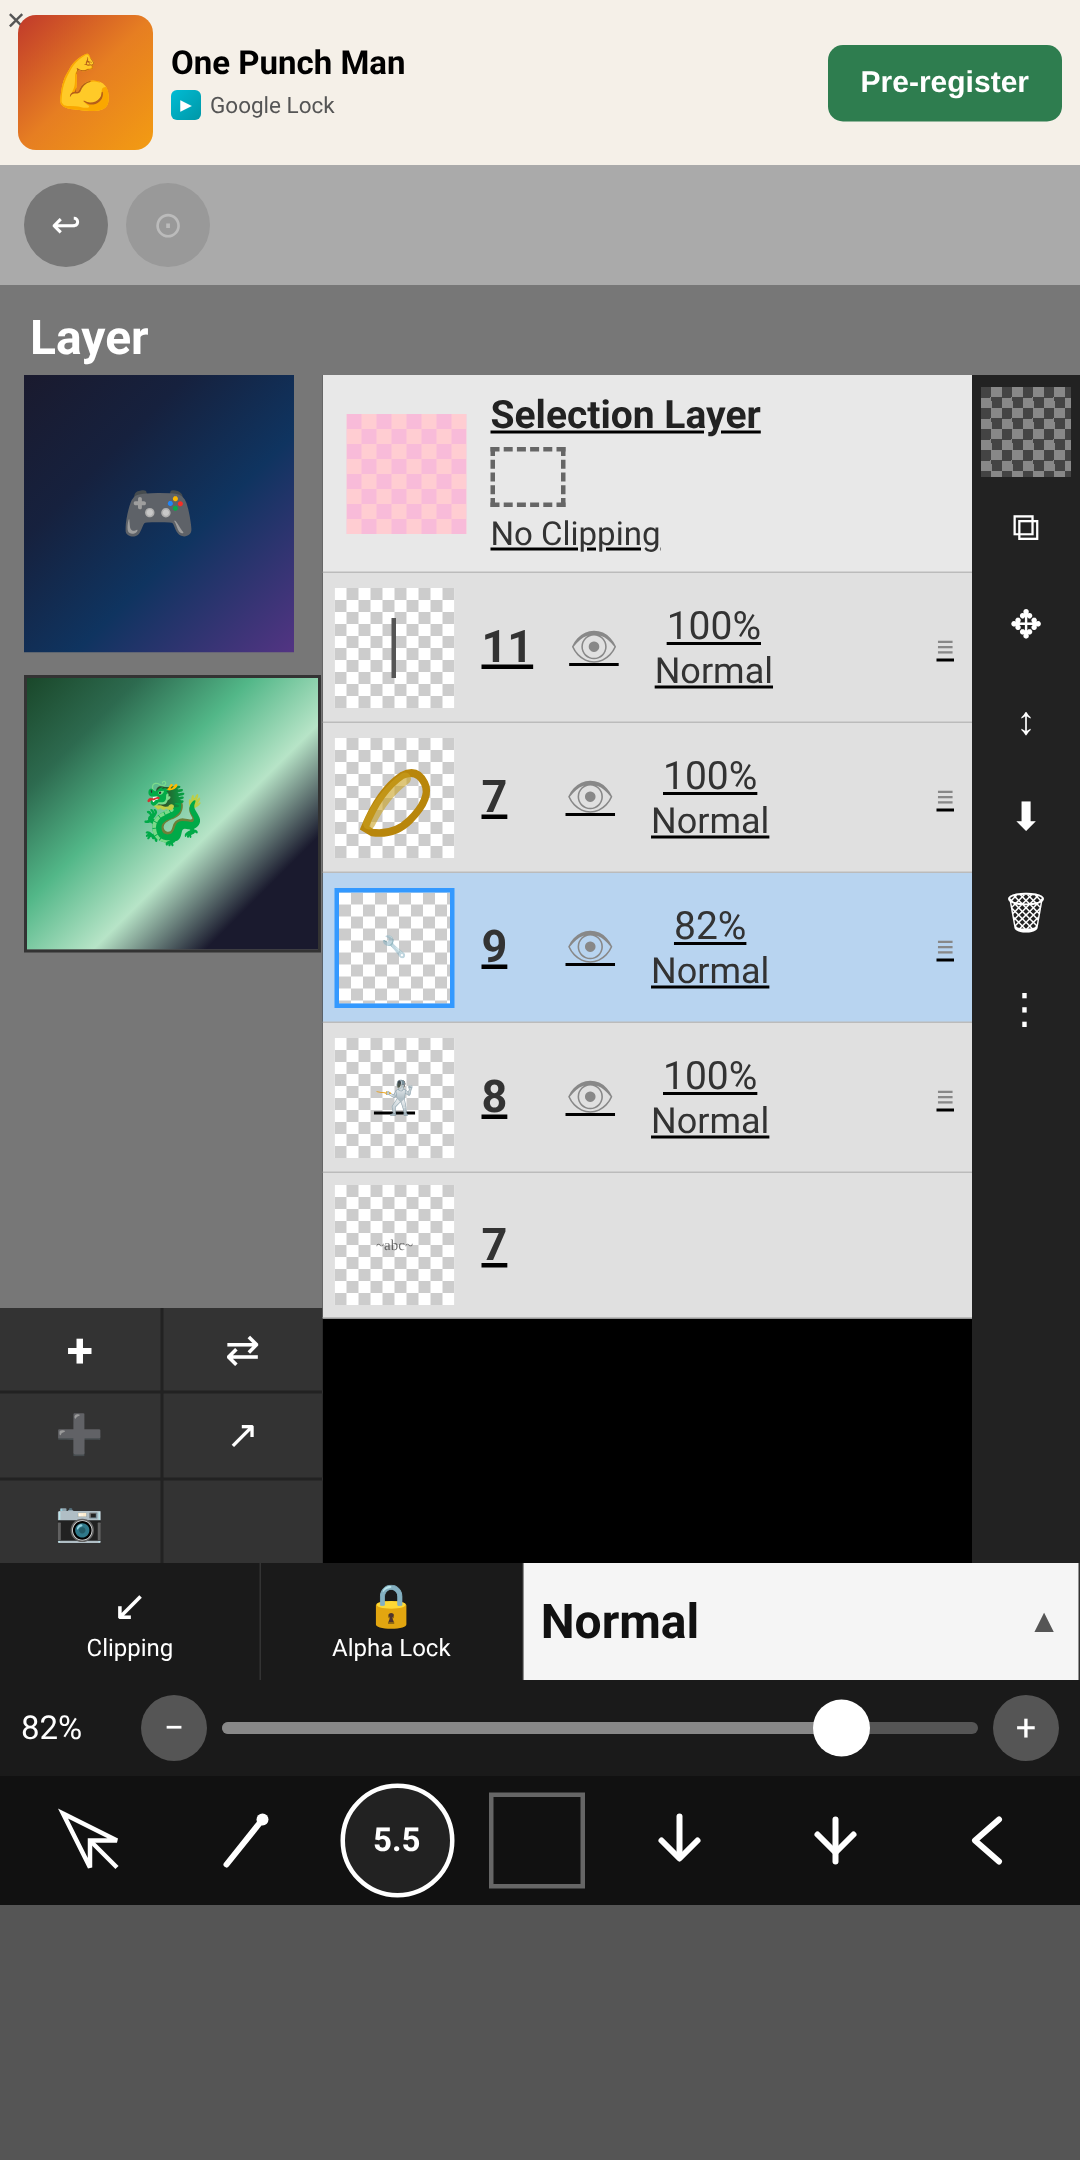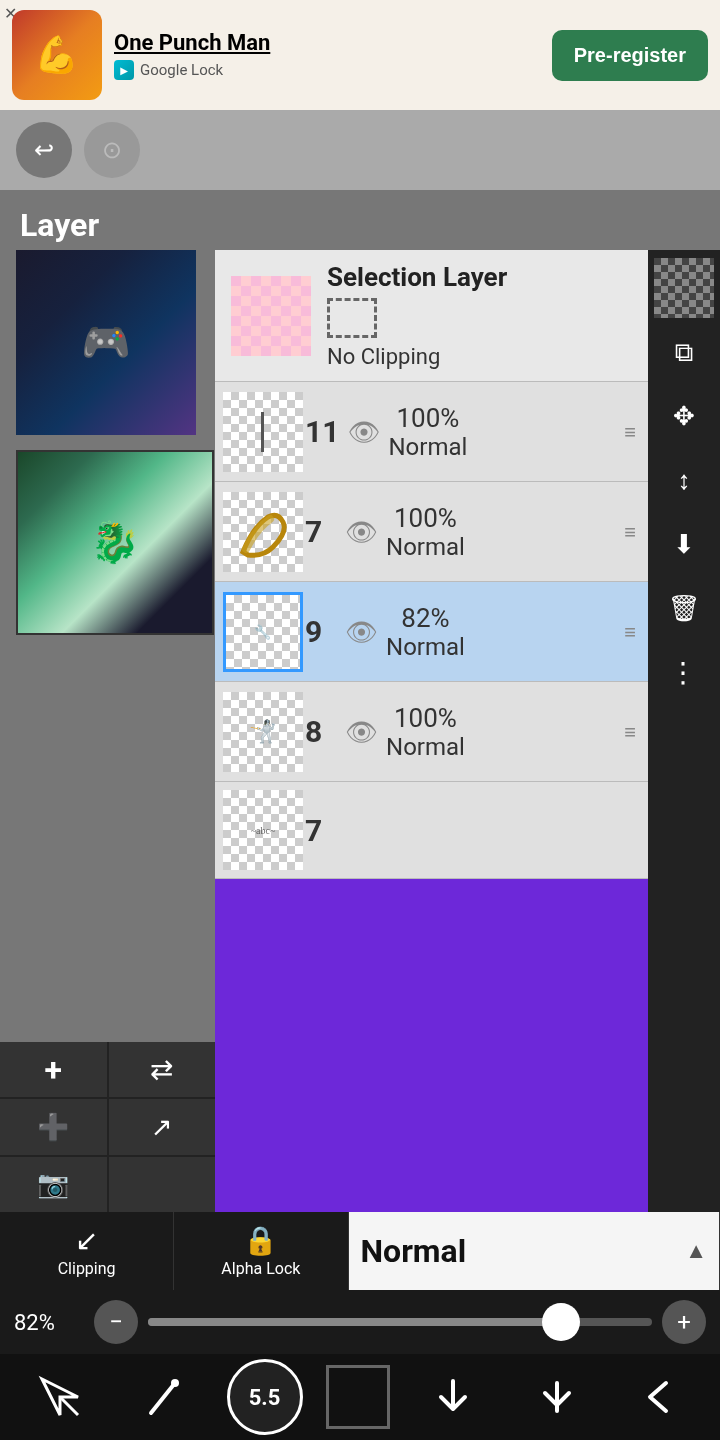--- a/index.html
+++ b/index.html
@@ -43,21 +43,20 @@
     }
     #ad-banner .ad-text {
       flex: 1;
       padding: 0 12px;
     }
     #ad-banner .ad-title {
       font-size: 22px;
       font-weight: bold;
       color: #000;
       line-height: 1.2;
-      text-decoration: underline;
     }
     #ad-banner .ad-sub {
       display: flex;
       align-items: center;
       gap: 6px;
       margin-top: 4px;
       font-size: 15px;
       color: #555;
     }
     #ad-banner .ad-sub .play-icon {
@@ -108,21 +107,21 @@
       color: white;
     }
     .toolbar-btn.fwd-btn {
       background: #999;
       color: #bbb;
     }
 
     
     #main-area {
       width: 720px;
-      height: 1250px; 
+      height: 1080px; 
       background: #666;
       position: relative;
       display: flex;
       flex-direction: column;
     }
 
     
     #layer-panel {
       width: 720px;
       flex: 1;
@@ -232,23 +231,24 @@
       background: repeating-conic-gradient(#888 0% 25%, #444 0% 50%) 0 0 / 14px 14px;
     }
 
     
     #layer-list {
       position: absolute;
       left: 215px;
       top: 60px;
       right: 72px;
       bottom: 0;
-      background: #6d28d9;
+      background: #000000;
       overflow-y: auto;
       overflow-x: hidden;
+      text-decoration: underline;
     }
 
     
     .selection-layer-header {
       background: #e8e8e8;
       padding: 12px 16px;
       display: flex;
       align-items: center;
       gap: 16px;
       border-bottom: 1px solid #bbb;
@@ -280,21 +280,21 @@
     }
 
     
     .layer-row {
       display: flex;
       align-items: center;
       padding: 8px 12px 8px 8px;
       border-bottom: 1px solid #bbb;
       min-height: 100px;
       position: relative;
-      gap: 2px;
+      gap: 18px;
     }
     .layer-row.selected {
       background: #b8d4f0;
     }
     .layer-row.normal-bg {
       background: #e0e0e0;
     }
     .layer-thumb {
       width: 80px;
       height: 80px;

